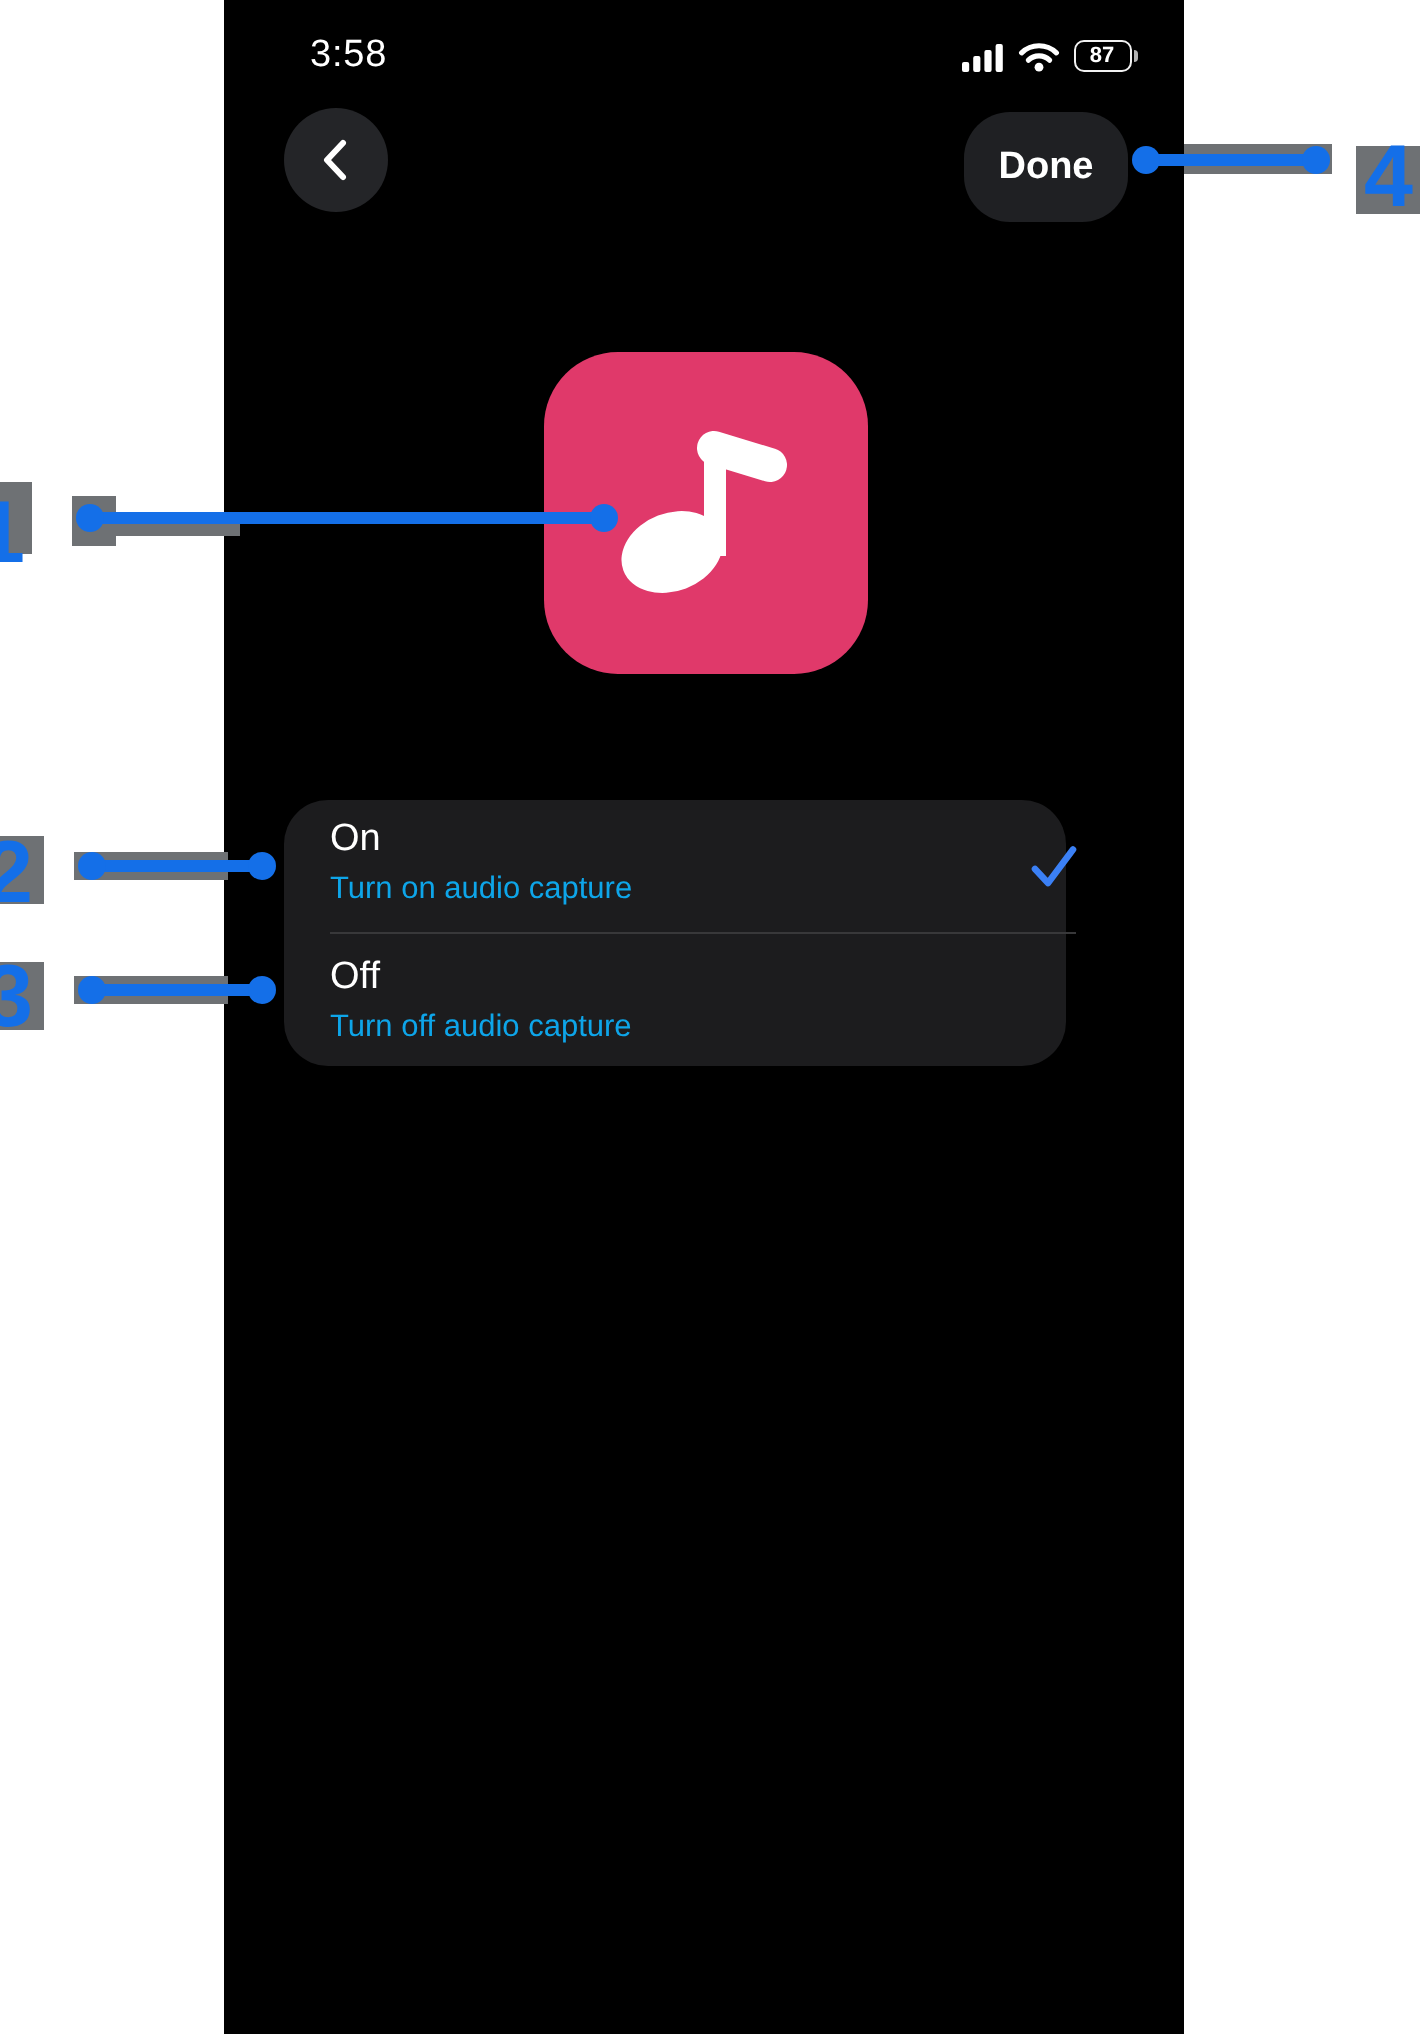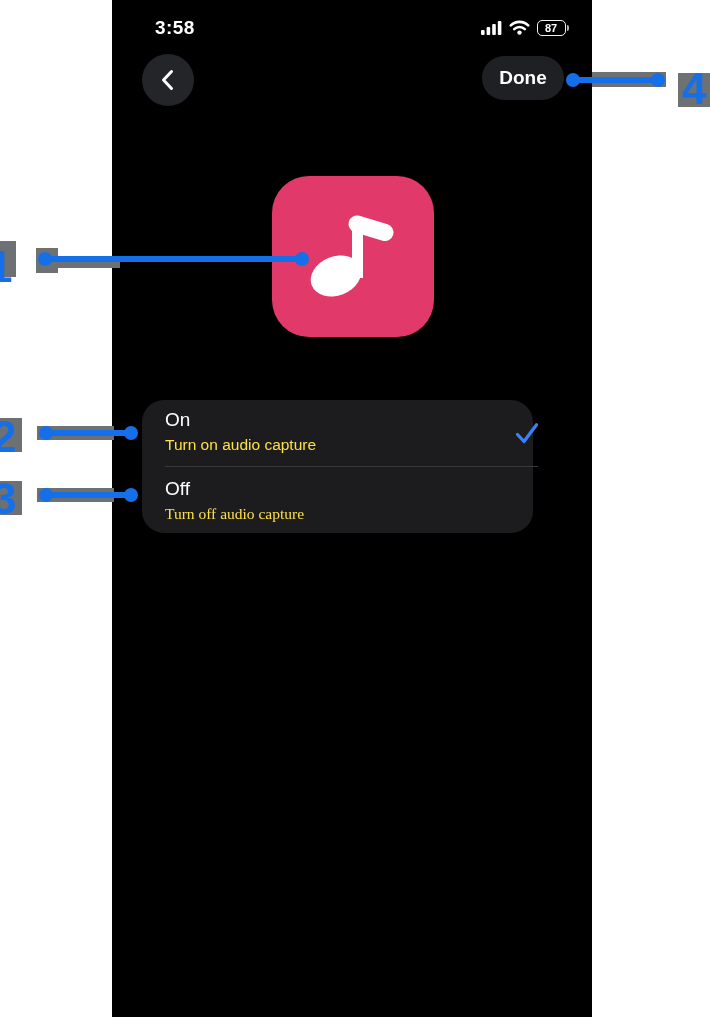--- a/index.html
+++ b/index.html
@@ -11,25 +11,25 @@
   
   .phone {
     position: absolute; left: 112px; top: 0; width: 480px; height: 1017px;
     background: #000000;
   }
   .status-bar {
     position: absolute; left: 0; top: 0; width: 100%; height: 48px;
   }
   .status-time {
     position: absolute; left: 43px; top: 17px;
-    color: #ffffff; font-size: 19px; font-weight: 700; letter-spacing: 0.4px;
+    color: #ffffff; font-size: 19px; font-weight: 400; letter-spacing: 0.4px;
   }
   .status-icons {
     position: absolute; right: 23px; top: 20px;
-    display: flex; align-items: flex-start; gap: 7px;
+    display: flex; align-items: flex-end; gap: 7px;
   }
   .battery {
     display: flex; align-items: center;
   }
   .battery-body {
     width: 29px; height: 16px;
     border: 1.7px solid rgba(255,255,255,0.95); border-radius: 5px;
     display: flex; align-items: center; justify-content: center;
   }
   .battery-body span { color: #ffffff; font-size: 11px; font-weight: 700; }
@@ -43,21 +43,21 @@
     border-radius: 50%; background: #242528;
     display: flex; align-items: center; justify-content: center;
     cursor: pointer;
   }
   .nav-title {
     position: absolute; left: 0; top: 69px; width: 100%;
     text-align: center; color: #ffffff; font-size: 20px; font-weight: 700;
     letter-spacing: 0.2px;
   }
   .done-btn {
-    position: absolute; left: 370px; top: 56px; width: 82px; height: 44px;
+    position: absolute; left: 370px; top: 56px; width: 82px; height: 55px;
     border-radius: 23px; background: #1f2023; border: none;
     color: #ffffff; font-size: 19px; font-weight: 600;
     display: flex; align-items: center; justify-content: center;
     cursor: pointer; font-family: inherit;
   }
   
   .hero-icon {
     position: absolute; left: 160px; top: 176px; width: 162px; height: 161px;
     border-radius: 37px; background: #e0396a;
     display: flex; align-items: center; justify-content: center;
@@ -69,24 +69,24 @@
   }
   .opt-row { position: absolute; left: 0; width: 100%; cursor: pointer; }
   .opt-row-on  { top: 0;    height: 66px; }
   .opt-row-off { top: 67px; height: 66px; }
   .opt-label {
     position: absolute; left: 23px; top: 9px;
     color: #ffffff; font-size: 19px; font-weight: 400;
   }
   .opt-desc {
     position: absolute; left: 23px; top: 36px;
-    color: #fde047; font-size: 15.5px; font-weight: 400;
+    color: #0ea5e9; font-size: 15.5px; font-weight: 400;
   }
   .opt-row-off .opt-label { top: 11px; }
-  .opt-row-off .opt-desc  { top: 38px; font-family: Liberation Serif, serif; }
+  .opt-row-off .opt-desc  { top: 38px; }
   .card-divider {
     position: absolute; left: 23px; top: 66px; width: 373px; height: 1px;
     background: #38383a;
   }
   .check-icon { position: absolute; left: 372px; top: 21px; }
   
   .ann-gray {
     position: absolute; background: #6e7174;
   }
   .ann-line {

